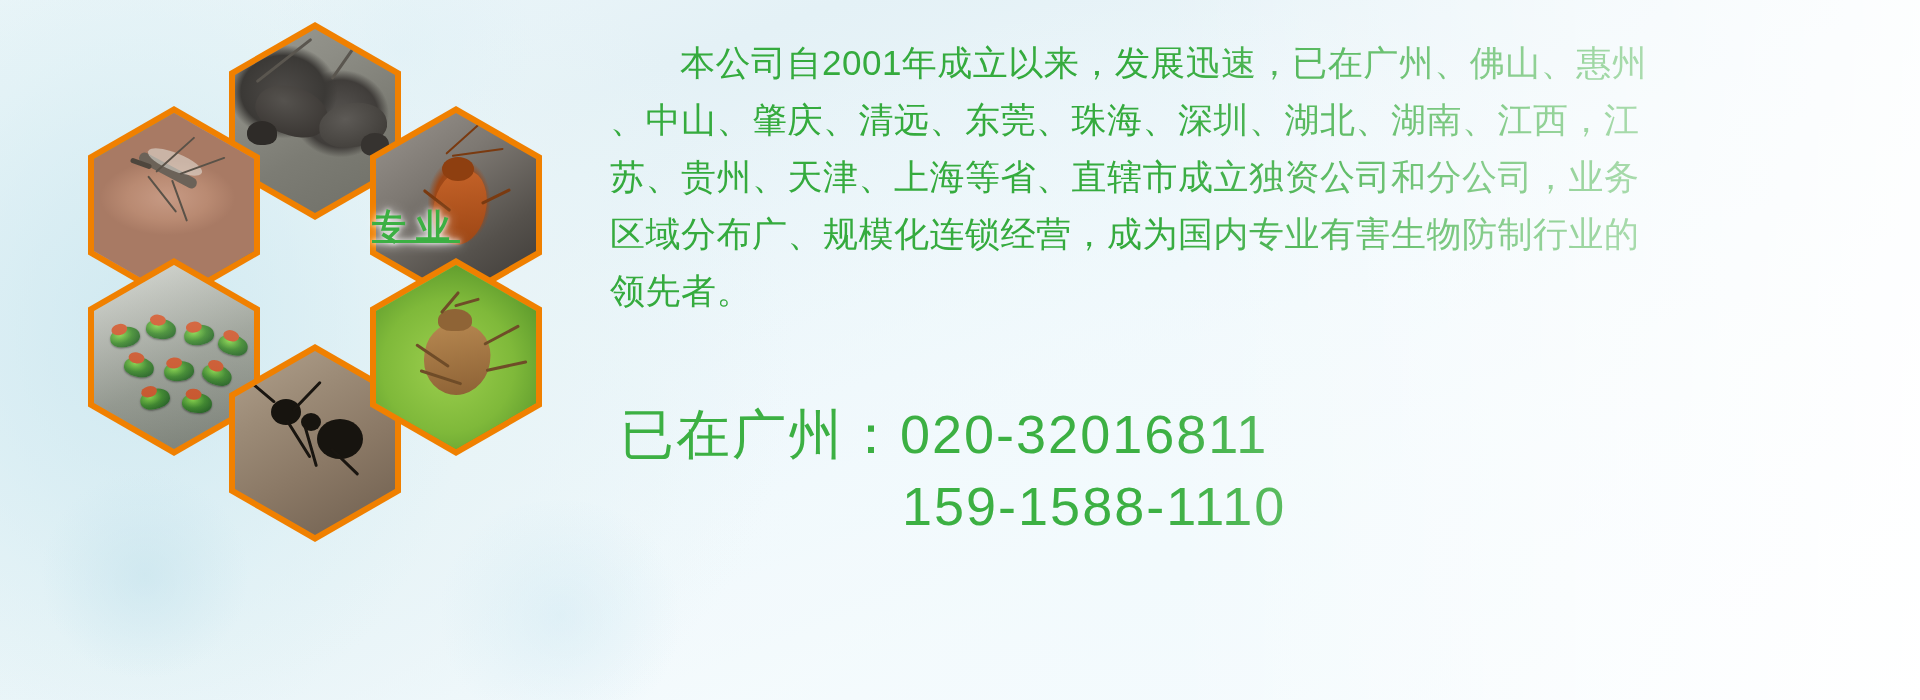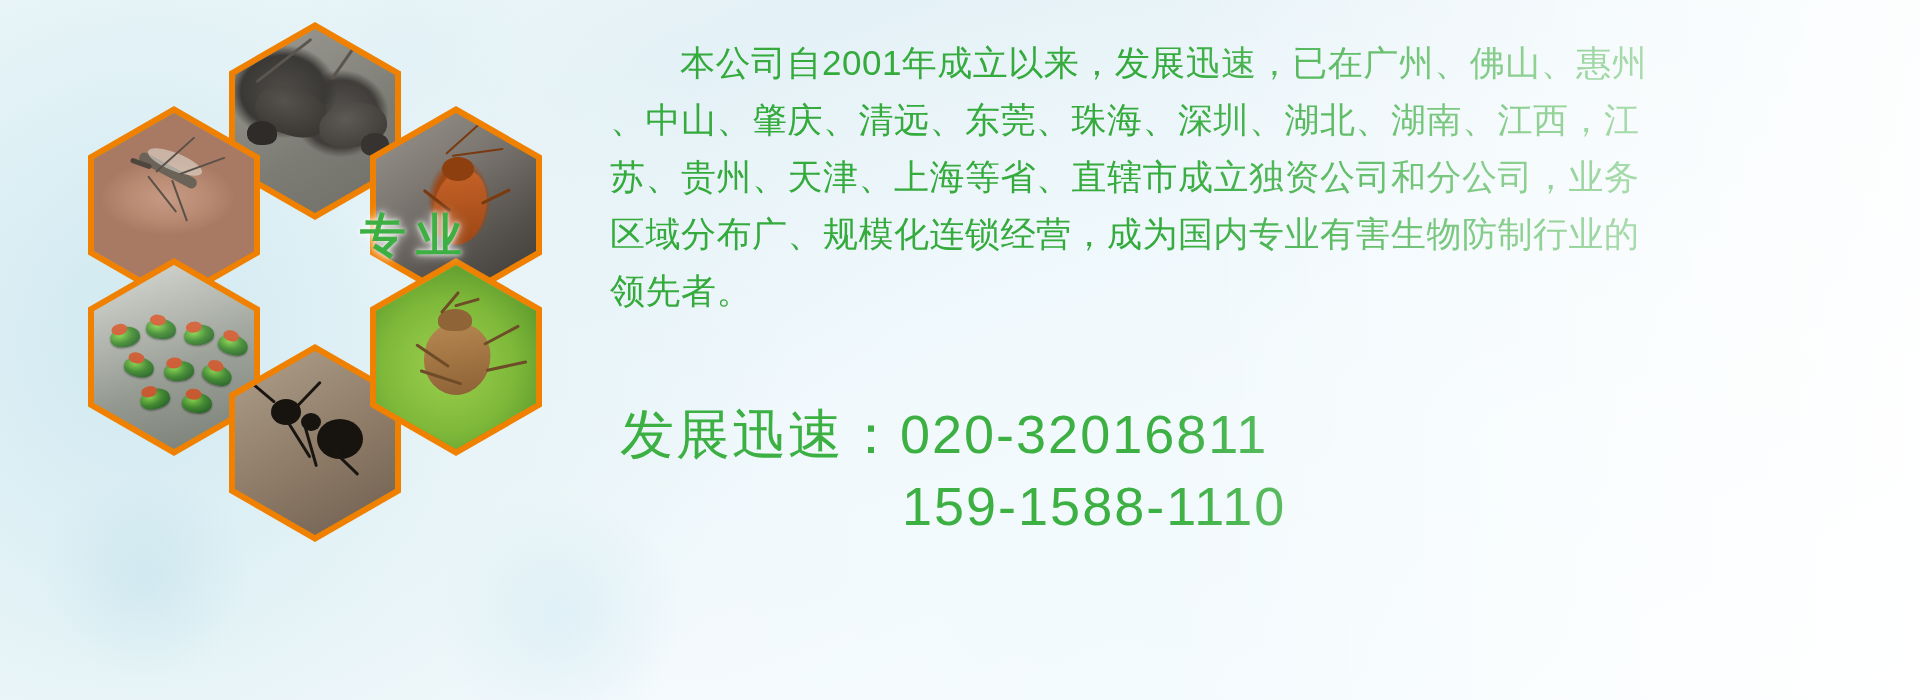--- a/index.html
+++ b/index.html
@@ -98,21 +98,21 @@
   .ph-bug .b-head{position:absolute;left:62px;top:44px;width:34px;height:22px;background:#8f6436;border-radius:50% 50% 40% 40%;}
   .ph-bug .b-leg{position:absolute;background:#6f4c28;height:3px;border-radius:3px;transform-origin:left center;}
 
   
   #hex-center-label{
     position:absolute;left:258px;top:196px;width:140px;text-align:center;
     color:#3cb043;font-weight:bold;line-height:1.35;letter-spacing:10px;
     text-shadow:0 0 5px rgba(255,255,255,.95),0 0 12px rgba(255,255,255,.9);
     z-index:6;pointer-events:none;
   }
-  #hex-center-label .l1,#hex-center-label .l2{font-size:46px;display:block;}
+  #hex-center-label .l1,#hex-center-label .l2{font-size:34px;display:block;text-decoration:underline;}
 
   
   #copy{
     position:absolute;left:610px;top:34px;width:1300px;
   }
   .para-line{
     color:#35ab3e;font-size:35px;line-height:57px;white-space:nowrap;
     font-weight:500;letter-spacing:.5px;
   }
   .para-line.indent{text-indent:70px;}
@@ -228,17 +228,17 @@
 
   <div id="copy">
     <div class="para-line indent">本公司自2001年成立以来，发展迅速，已在广州、佛山、惠州</div>
     <div class="para-line">、中山、肇庆、清远、东莞、珠海、深圳、湖北、湖南、江西，江</div>
     <div class="para-line">苏、贵州、天津、上海等省、直辖市成立独资公司和分公司，业务</div>
     <div class="para-line">区域分布广、规模化连锁经营，成为国内专业有害生物防制行业的</div>
     <div class="para-line">领先者。</div>
   </div>
 
   <div id="contact">
-    <div class="contact-line"><span>发展迅速：</span><span>020-32016811</span></div>
+    <div class="contact-line"><span>已在广州：</span><span>020-32016811</span></div>
     <div class="contact-line second">159-1588-1110</div>
   </div>
 
 </div>
 
 </body></html>

